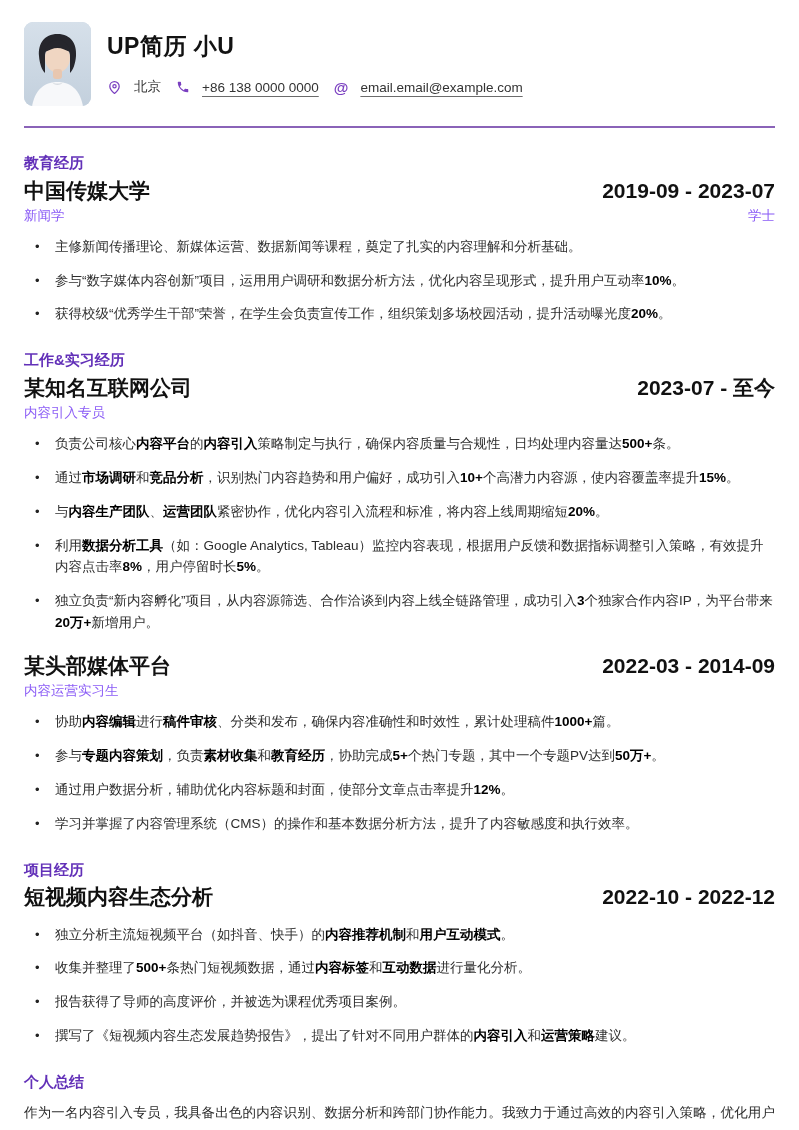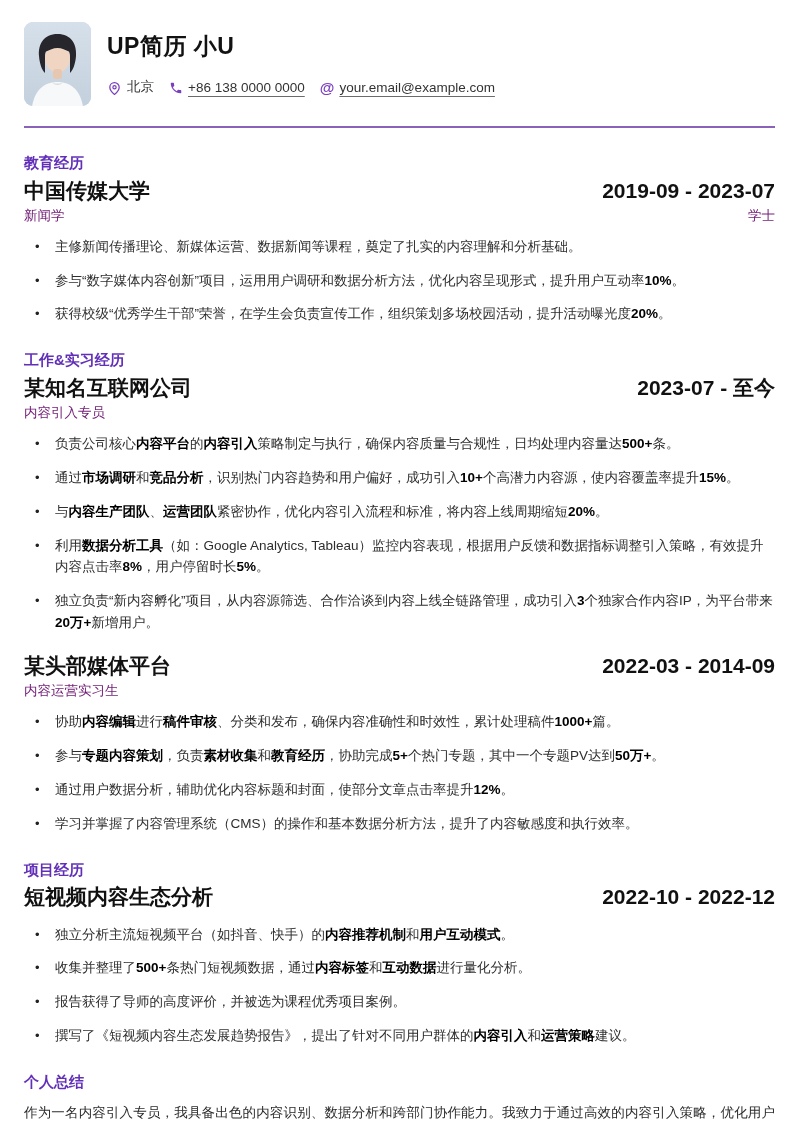--- a/index.html
+++ b/index.html
@@ -30,21 +30,21 @@
   .photo svg{ display:block; }
   .head-info{ margin-left:16px; padding-top:9px; }
   .name{
     font-size:23px; font-weight:700; color:#121212;
     letter-spacing:.5px;
   }
   .contact{
     margin-top:16px; display:flex; align-items:center; gap:15px;
     font-size:13.5px; color:#333;
   }
-  .c-item{ display:inline-flex; align-items:flex-end; gap:5px; color:#333; text-decoration:none; }
+  .c-item{ display:inline-flex; align-items:center; gap:12px; color:#333; text-decoration:none; }
   .c-item .icon{ display:inline-flex; align-items:center; }
   .at-glyph{ color:#7a3fc0; font-weight:700; font-size:15px; line-height:1; }
   .u{
     text-decoration:underline;
     text-decoration-color:#6b6b6b;
     text-underline-offset:3.5px;
   }
   .divider{ height:2px; background:var(--divider); margin-top:20px; }
   
   .section{ margin-top:25px; }
@@ -52,21 +52,21 @@
     color:var(--accent); font-size:15px; font-weight:700; line-height:1.3;
   }
   .entry{ margin-top:4px; }
   .entry + .entry{ margin-top:18px; }
   .entry-head{
     display:flex; justify-content:space-between; align-items:baseline;
     font-size:21px; font-weight:700; color:var(--heading); line-height:1.35;
   }
   .entry-sub{
     display:flex; justify-content:space-between; align-items:baseline;
-    font-size:13.5px; color:#701a75; line-height:1.4; margin-top:2px;
+    font-size:13.5px; color:#8b5cf6; line-height:1.4; margin-top:2px;
   }
   ul.bullets{ list-style:none; margin-top:10px; }
   ul.bullets li{
     position:relative; padding-left:31px; margin-bottom:12px;
     font-size:13.5px; line-height:1.62; color:#2e2e2e;
   }
   ul.bullets li::before{
     content:"•"; position:absolute; left:11px; top:0; color:#222; font-size:13px;
   }
   ul.bullets li b{ color:#000; }
@@ -113,21 +113,21 @@
         <a class="c-item" href="#">
           <span class="icon">
             <svg width="14" height="14" viewBox="0 0 24 24" fill="#7a3fc0">
                 <path d="M6.62 10.79c1.44 2.83 3.76 5.14 6.59 6.59l2.2-2.21a1 1 0 0 1 1.02-.24c1.12.37 2.33.57 3.57.57a1 1 0 0 1 1 1V20a1 1 0 0 1-1 1C10.61 21 3 13.39 3 4a1 1 0 0 1 1-1h3.5a1 1 0 0 1 1 1c0 1.25.2 2.45.57 3.57a1 1 0 0 1-.25 1.02l-2.2 2.2z"></path>
               </svg>
           </span>
           <span class="u">+86 138 0000 0000</span>
         </a>
         <a class="c-item" href="#">
           <span class="icon at-glyph">@</span>
-          <span class="u">your.email@example.com</span>
+          <span class="u">email.email@example.com</span>
         </a>
       </div>
     </div>
   </header>
 
   <div class="divider"></div>
 
   <section class="section">
     <h2 class="sec-title">教育经历</h2>
 

